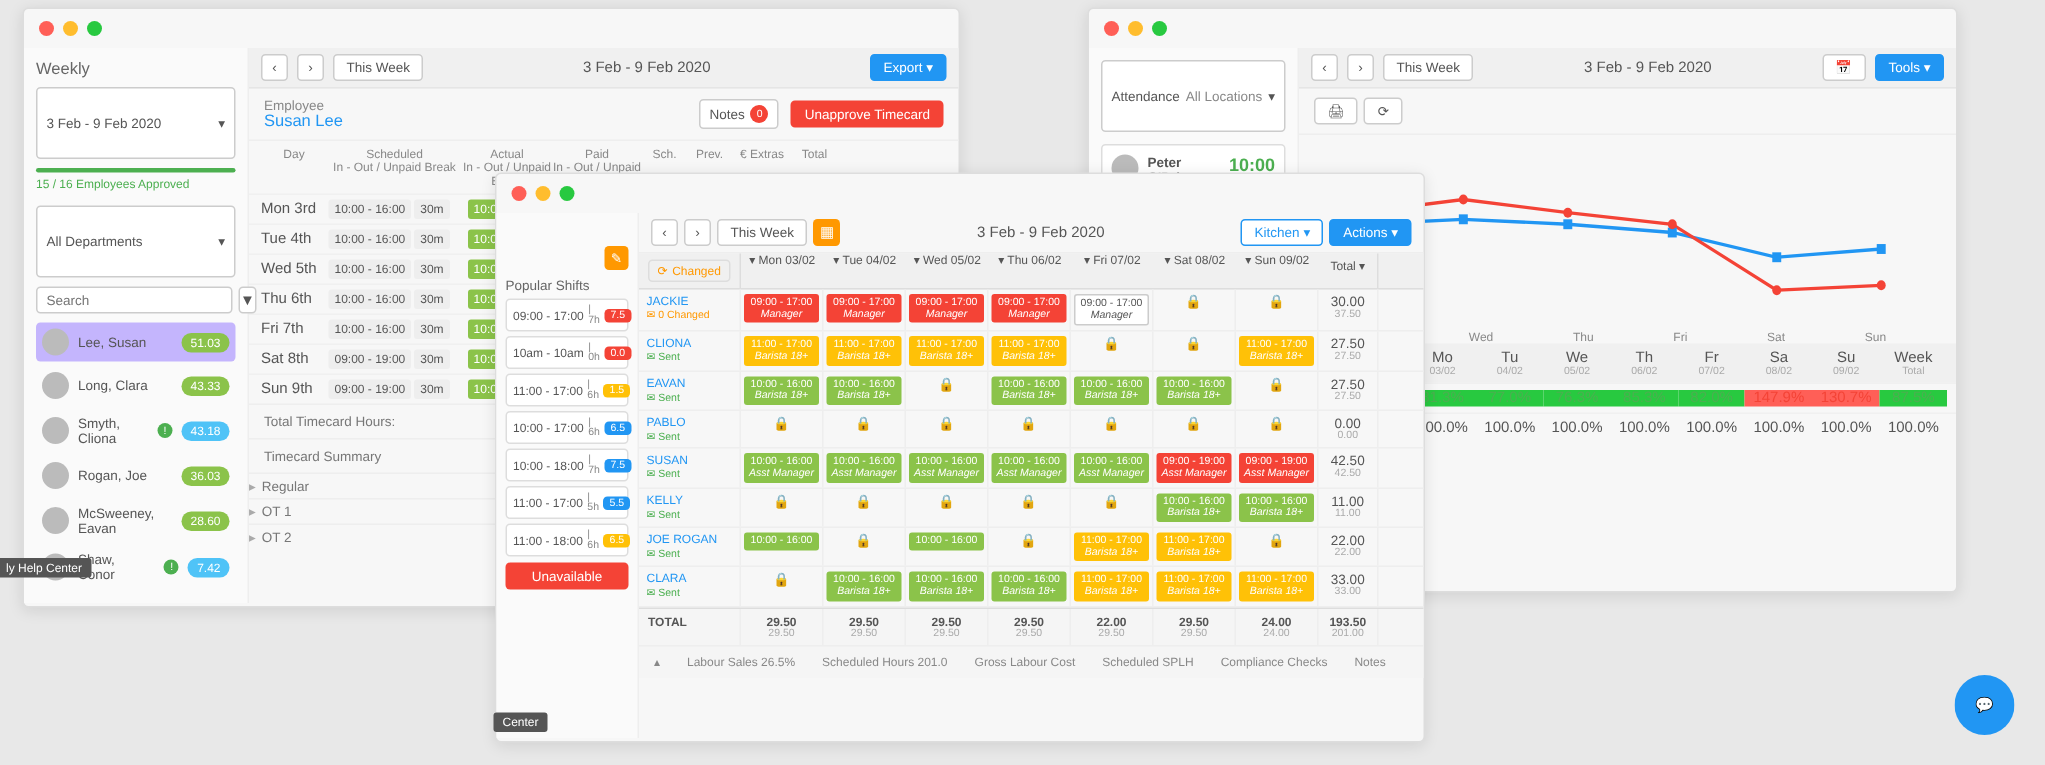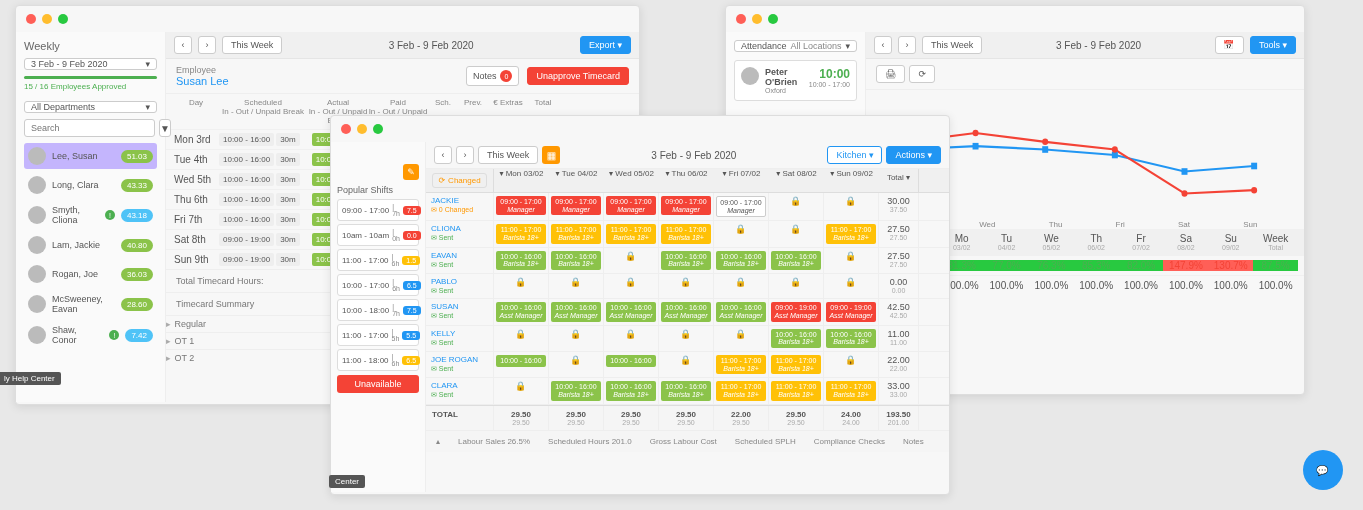--- a/index.html
+++ b/index.html
@@ -12,21 +12,21 @@
 .btn { padding:3px 8px; border:1px solid #ccc; border-radius:3px; background:#fff; font-size:9px; cursor:pointer; }
 .btn-blue { background:#2196f3; color:#fff; border-color:#2196f3; }
 .btn-red { background:#f44336; color:#fff; border-color:#f44336; }
 .arrow-btn { width:18px; padding:3px 0; text-align:center; }
 .spacer { flex:1; }
 
 
 #w1 { left:15px; top:5px; width:625px; height:400px; }
 #w1 .side { float:left; width:150px; padding:8px; background:#fafafa; border-right:1px solid #eee; height:370px; }
 #w1 .side h3 { font-size:11px; font-weight:normal; color:#666; margin-bottom:6px; }
-.dropdown { width:100%; padding:0 6px; border:1px solid #ccc; border-radius:3px; background:#fff; font-size:9px; display:flex; justify-content:space-between; align-items:center; }
+.dropdown { width:100%; padding:18px 6px; border:1px solid #ccc; border-radius:3px; background:#fff; font-size:9px; display:flex; justify-content:space-between; align-items:center; }
 .progress { height:3px; background:#4caf50; margin:6px 0 3px; border-radius:2px; }
 .progtext { font-size:8px; color:#4caf50; }
 .emp-list { margin-top:6px; }
 .emp-row { display:flex; align-items:center; gap:6px; padding:4px; border-radius:3px; margin-bottom:3px; }
 .emp-row.active { background:#c4b5fd; }
 .avatar { width:18px; height:18px; border-radius:50%; background:#bbb; }
 .emp-name { flex:1; font-size:9px; }
 .badge { padding:2px 6px; border-radius:8px; font-size:8px; color:#fff; background:#8bc34a; } .badge.b-blue{background:#4fc3f7;color:#fff;}
 #w1 .main { margin-left:150px; padding:0; }
 .emp-header { display:flex; align-items:center; padding:6px 10px; gap:8px; border-bottom:1px solid #eee; }
@@ -147,25 +147,20 @@
           <span class="badge ">43.33</span>
         </div>
         <div class="emp-row">
           <div class="avatar"></div>
           <span class="emp-name">Smyth, Cliona</span>
           <span style="color:#fff;background:#4caf50;border-radius:50%;width:10px;height:10px;font-size:7px;display:inline-flex;align-items:center;justify-content:center">!</span>
           <span class="badge b-blue">43.18</span>
         </div>
         <div class="emp-row">
           <div class="avatar"></div>
-          <span class="emp-name">Lam, Jackie</span>
-          <span class="badge ">40.80</span>
-        </div>
-        <div class="emp-row">
-          <div class="avatar"></div>
           <span class="emp-name">Rogan, Joe</span>
           <span class="badge ">36.03</span>
         </div>
         <div class="emp-row">
           <div class="avatar"></div>
           <span class="emp-name">McSweeney, Eavan</span>
           <span class="badge ">28.60</span>
         </div>
         <div class="emp-row">
           <div class="avatar"></div>

